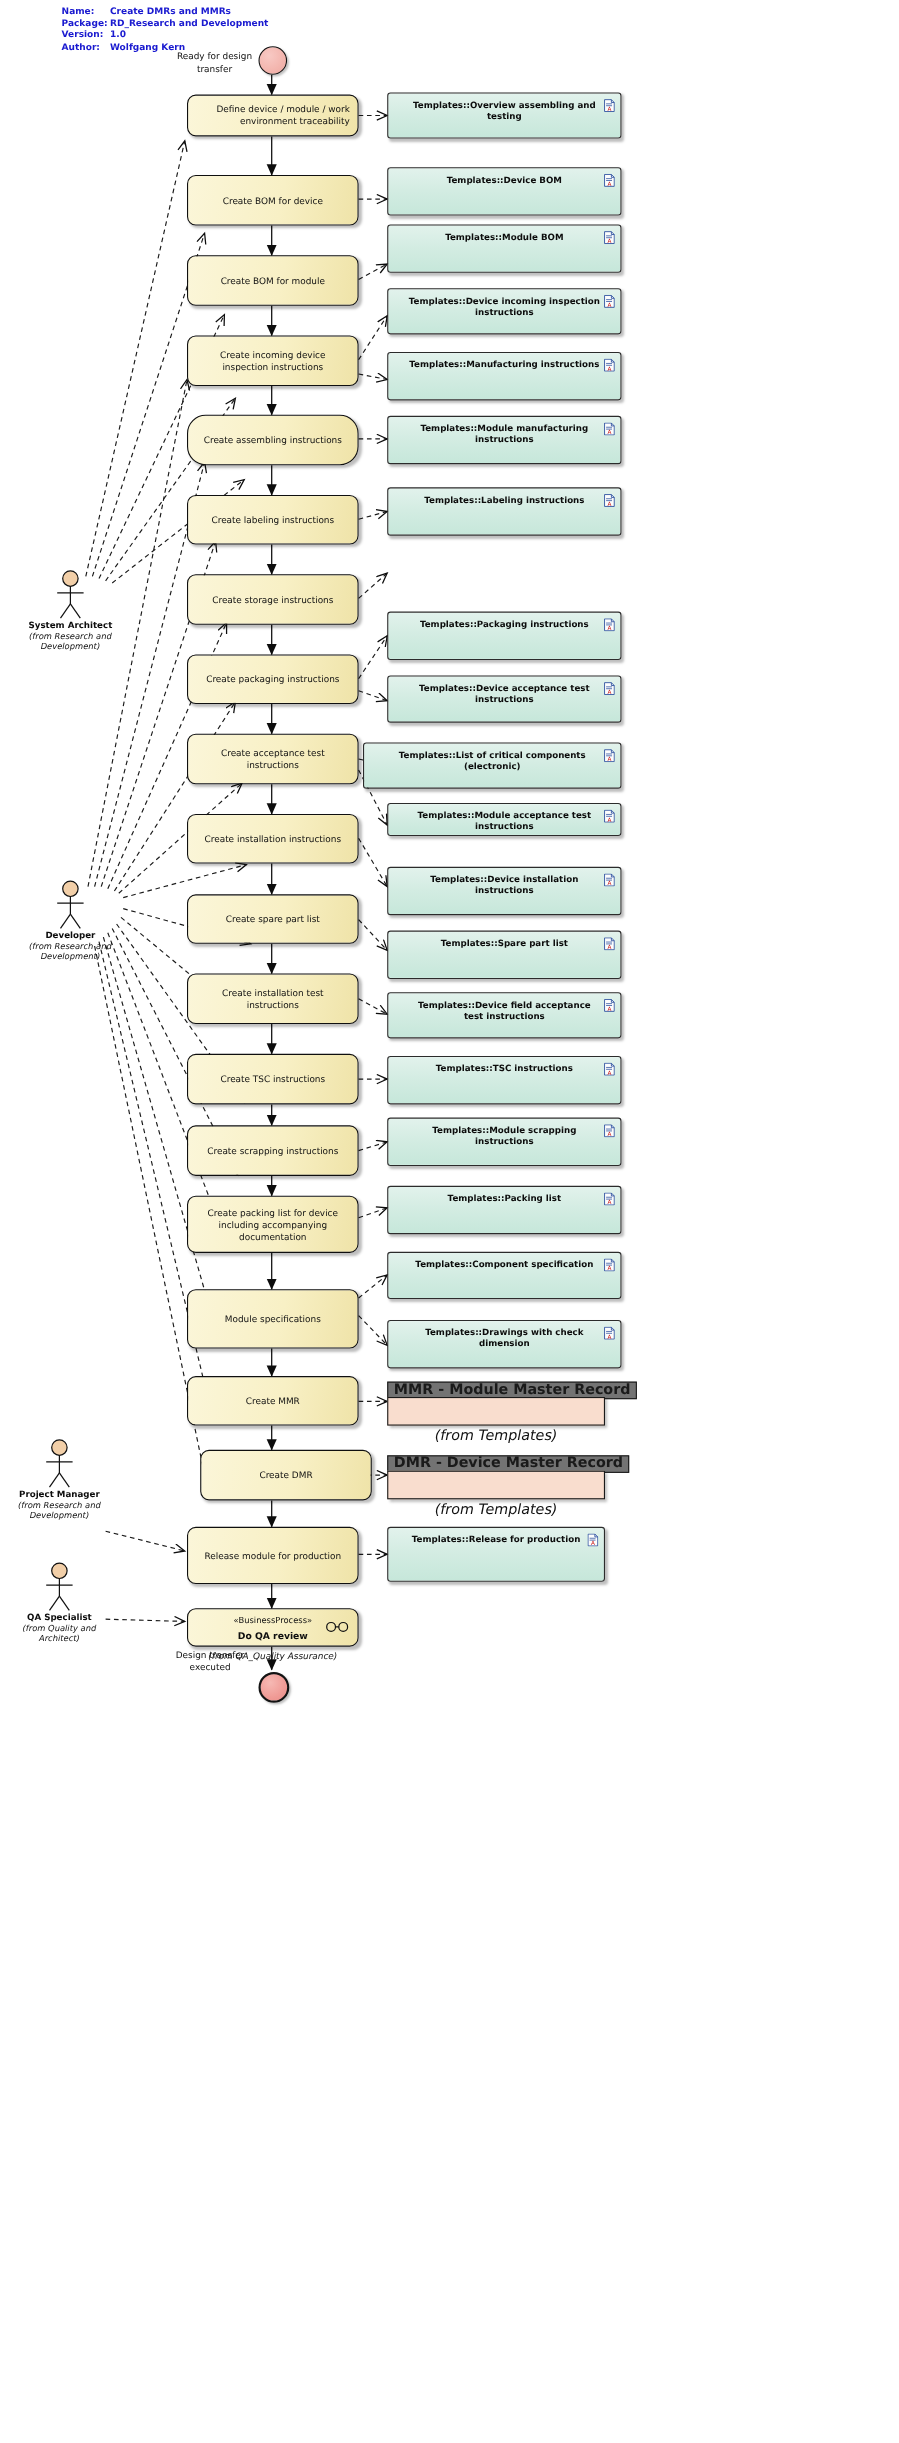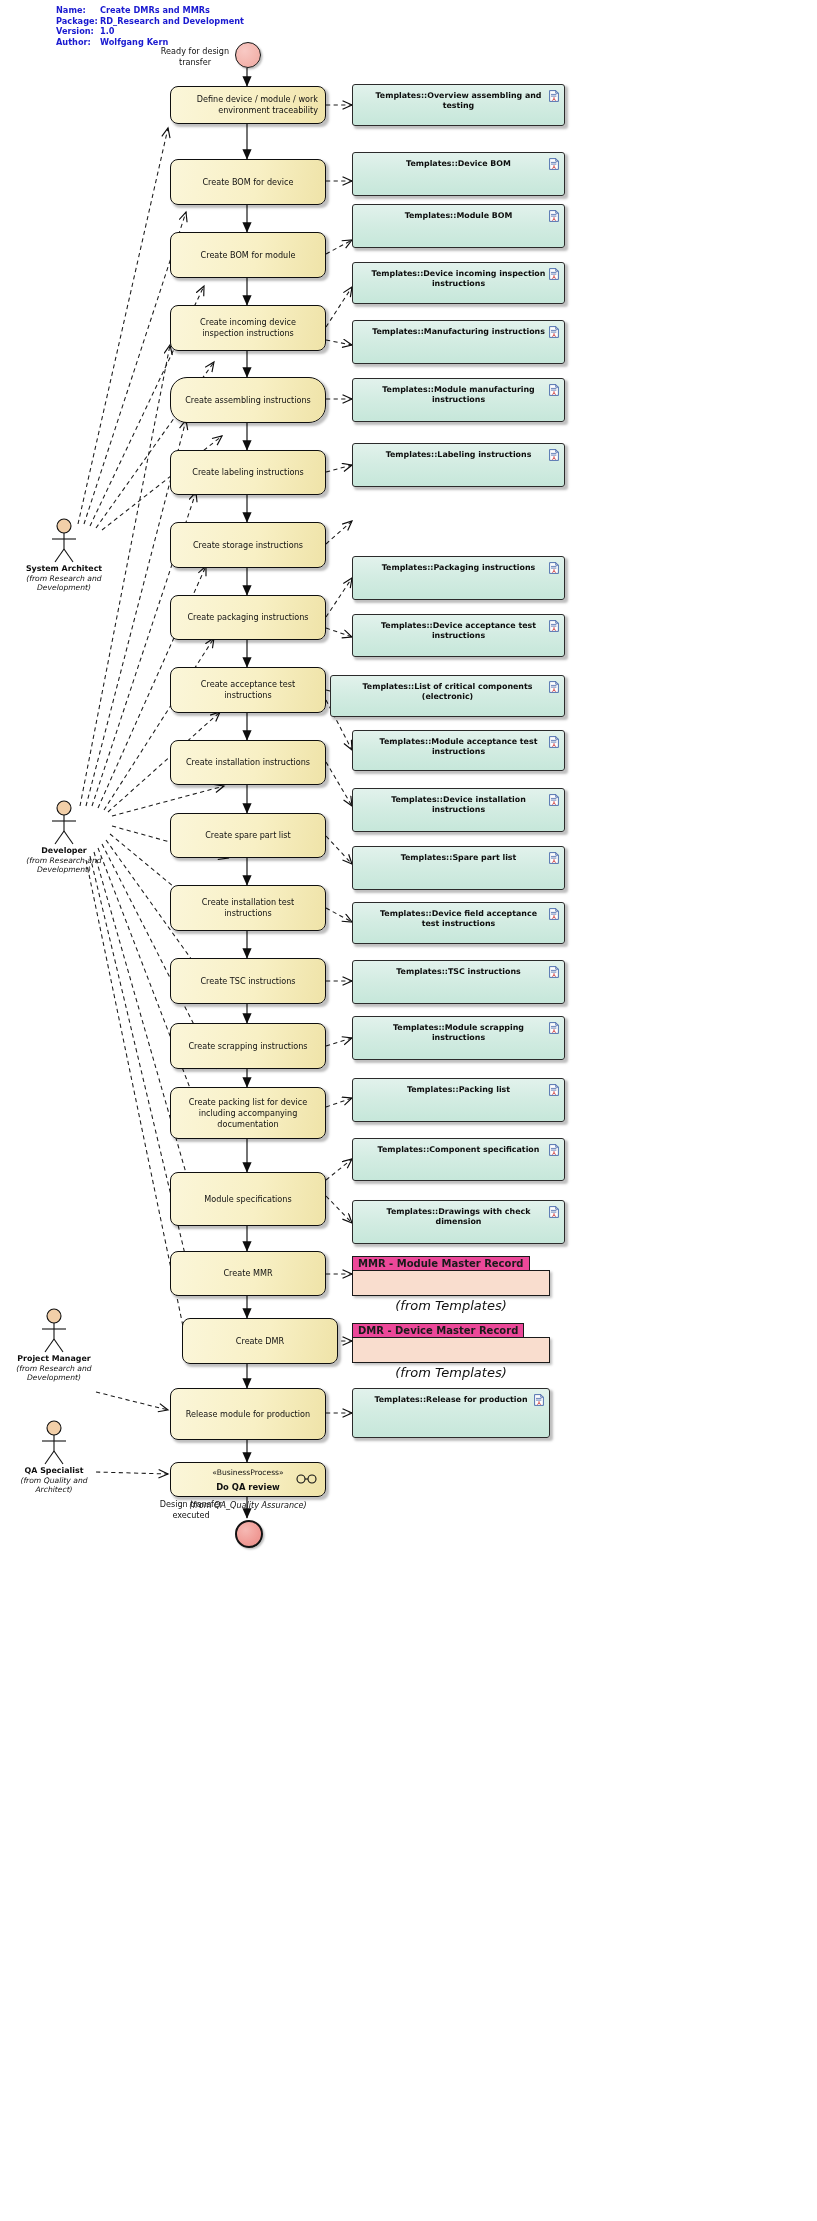--- a/index.html
+++ b/index.html
@@ -41,22 +41,22 @@
   .tpl .lbl{
     position:absolute;left:0;right:0;top:6px;text-align:center;
     font-weight:bold;padding:0 18px;line-height:10px;
   }
   .docicon{position:absolute;right:5px;top:5px;width:10px;height:12px;}
 
   
   .rec{position:absolute;}
   .rec .tab{
     position:absolute;left:0;top:0;box-sizing:border-box;
-    border:1.1px solid #1a1a1a;background:#ec4899;
-    font-size:10px;font-weight:bold;color:#1a1a1a;
+    border:1.1px solid #1a1a1a;background:#737373;
+    font-size:13px;font-weight:bold;color:#1a1a1a;
     padding:2px 5px;white-space:nowrap;line-height:10px;
   }
   .rec .body{
     position:absolute;left:0;box-sizing:border-box;
     border:1.1px solid #1a1a1a;background:#f9ddce;
     box-shadow:2.2px 2.2px 2.4px rgba(0,0,0,.25);
   }
   .rec .from{
     position:absolute;text-align:center;font-size:13px;
     font-style:italic;color:#111;white-space:nowrap;
@@ -342,21 +342,21 @@
     <div class="lbl">Templates::List of critical components (electronic)</div>
     <svg class="docicon" viewBox="0 0 10 12">
       <path d="M0.6,0.6 h6.2 l2.6,2.6 v8.2 h-8.8 z" fill="#fdfdfd" stroke="#2b4f9e" stroke-width="0.8"></path>
       <path d="M6.8,0.6 v2.6 h2.6" fill="none" stroke="#2b4f9e" stroke-width="0.8"></path>
       <line x1="2" y1="4.4" x2="7.4" y2="4.4" stroke="#2b4f9e" stroke-width="0.7"></line>
       <line x1="2" y1="6.1" x2="7.4" y2="6.1" stroke="#2b4f9e" stroke-width="0.7"></line>
       <text x="5" y="10.9" font-size="5.2" fill="#cc2222" text-anchor="middle" font-family="DejaVu Sans, sans-serif">A</text>
     </svg>
   </div>
 
-  <div class="tpl" style="left:352px;top:730px;width:213px;height:41px;">
+  <div class="tpl" style="left:352px;top:730px;width:213px;height:30px;">
     <div class="lbl">Templates::Module acceptance test instructions</div>
     <svg class="docicon" viewBox="0 0 10 12">
       <path d="M0.6,0.6 h6.2 l2.6,2.6 v8.2 h-8.8 z" fill="#fdfdfd" stroke="#2b4f9e" stroke-width="0.8"></path>
       <path d="M6.8,0.6 v2.6 h2.6" fill="none" stroke="#2b4f9e" stroke-width="0.8"></path>
       <line x1="2" y1="4.4" x2="7.4" y2="4.4" stroke="#2b4f9e" stroke-width="0.7"></line>
       <line x1="2" y1="6.1" x2="7.4" y2="6.1" stroke="#2b4f9e" stroke-width="0.7"></line>
       <text x="5" y="10.9" font-size="5.2" fill="#cc2222" text-anchor="middle" font-family="DejaVu Sans, sans-serif">A</text>
     </svg>
   </div>
 

